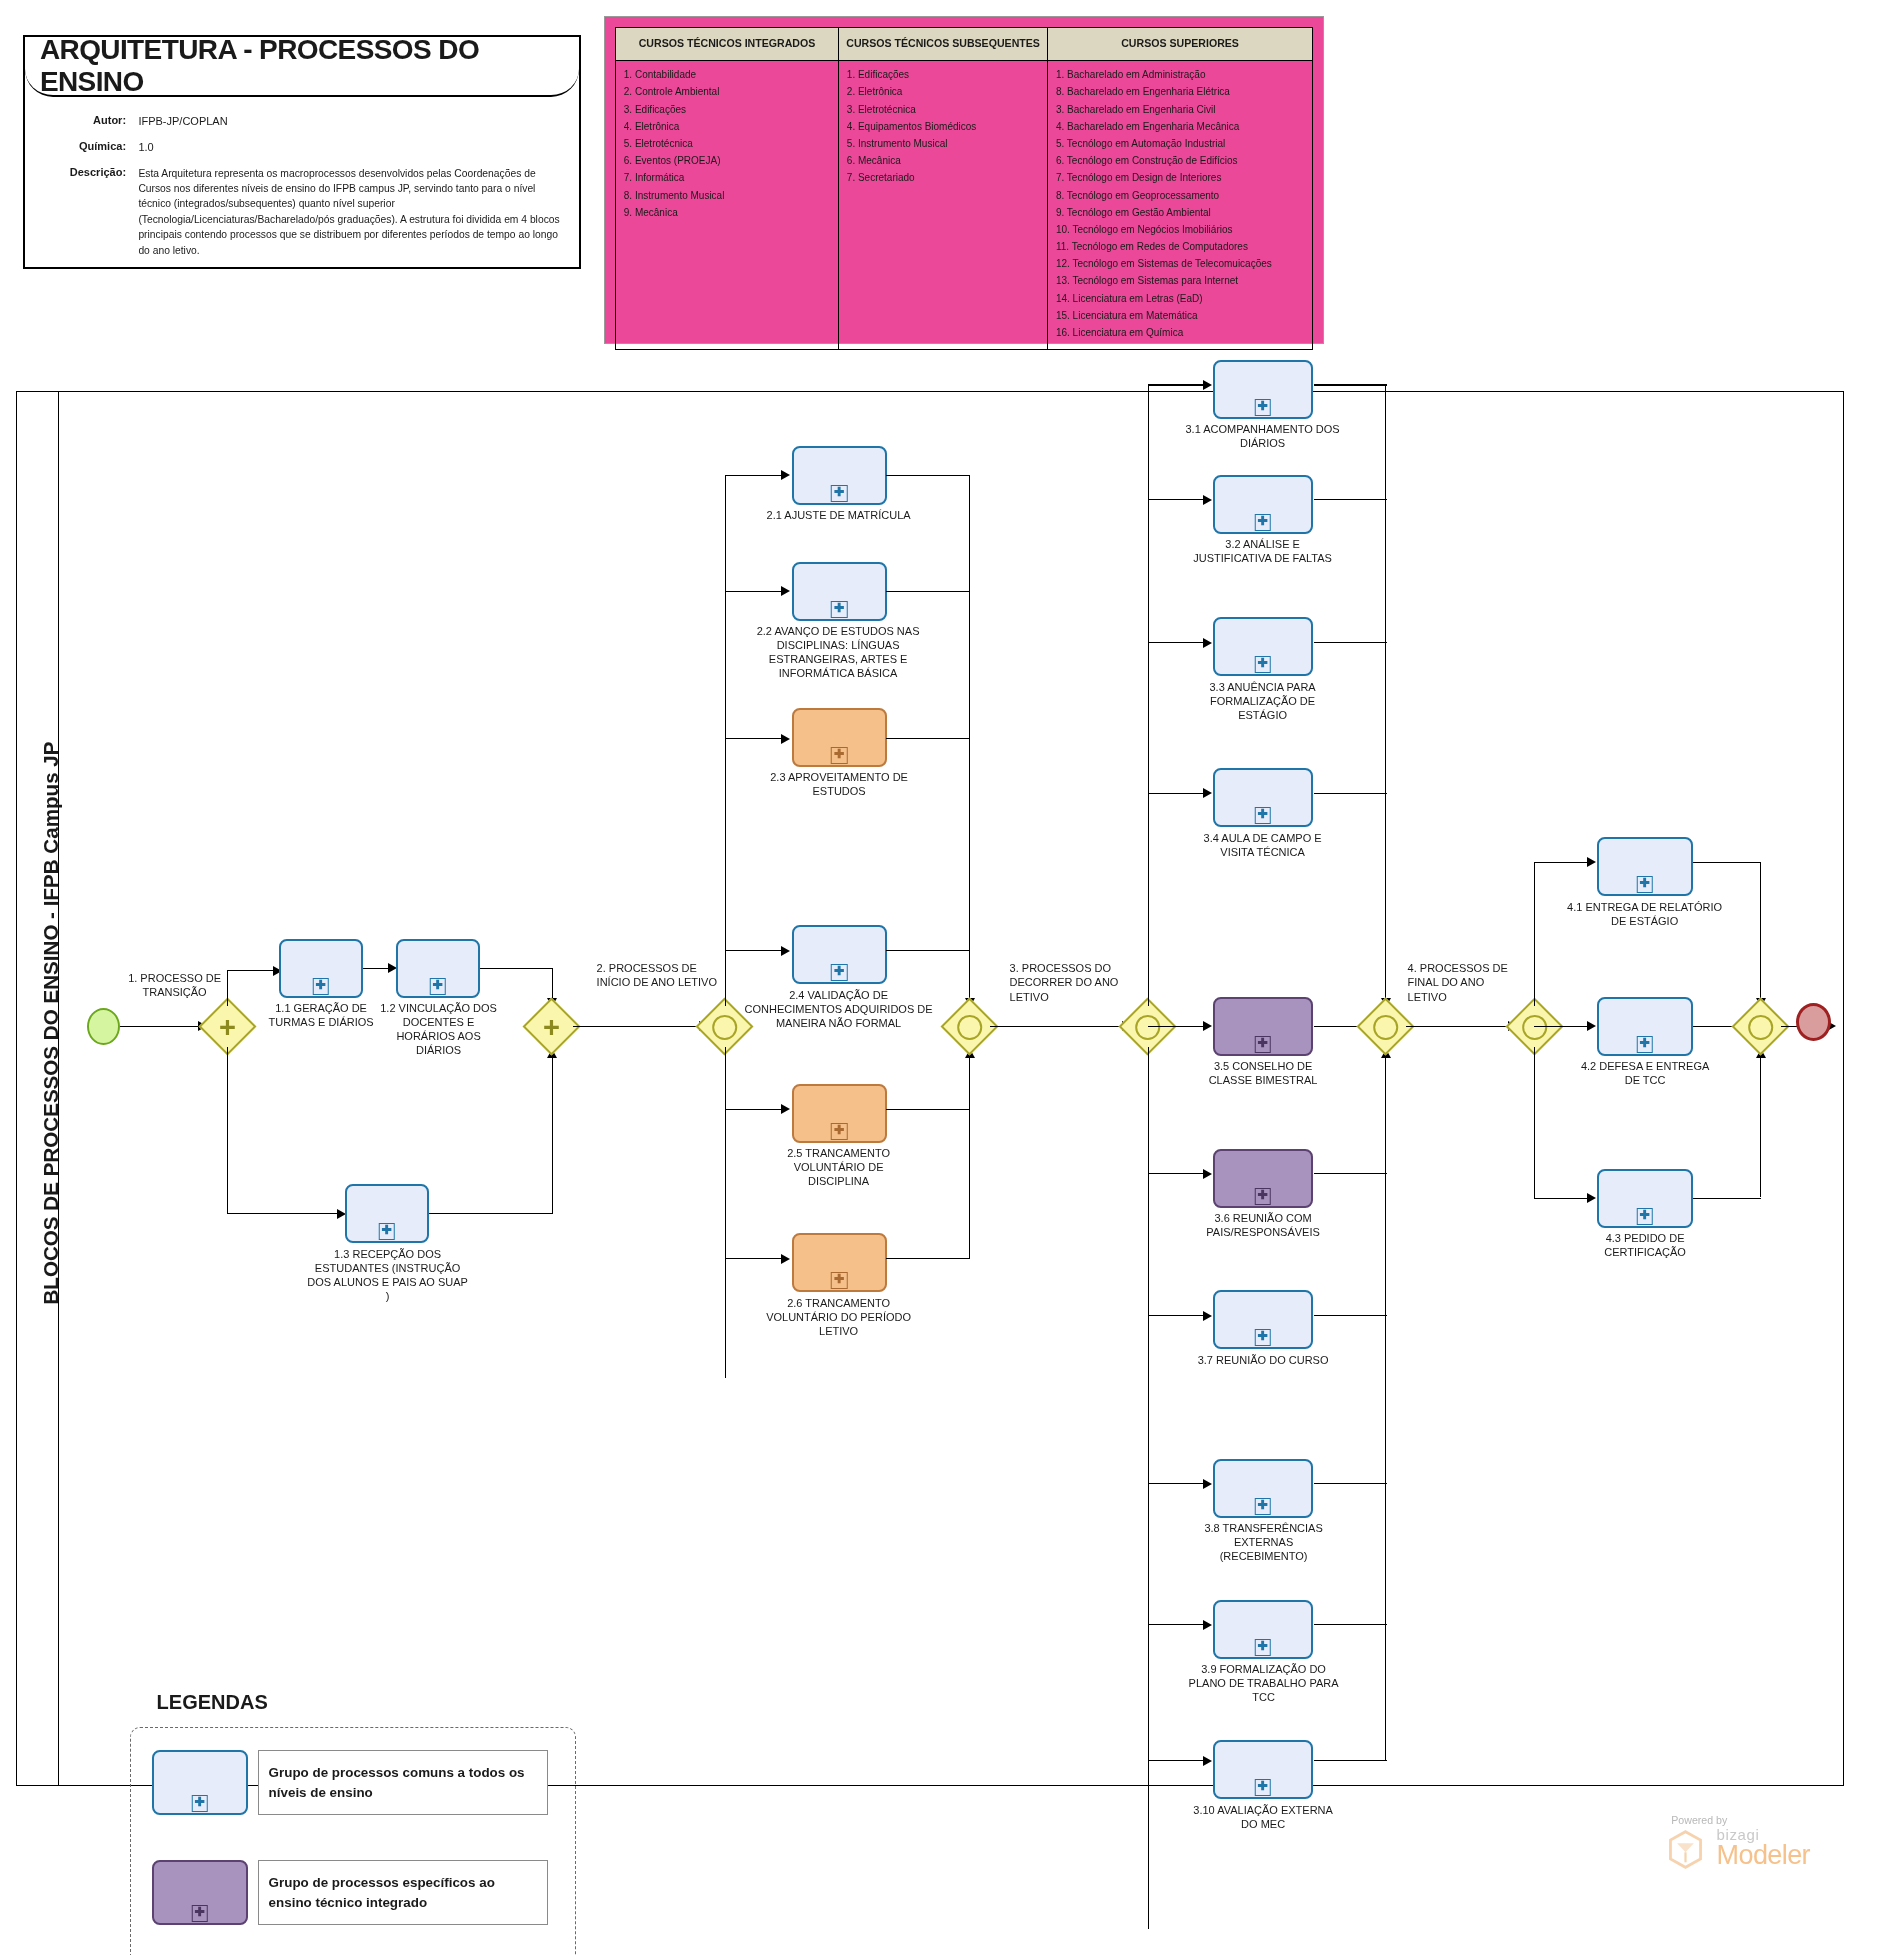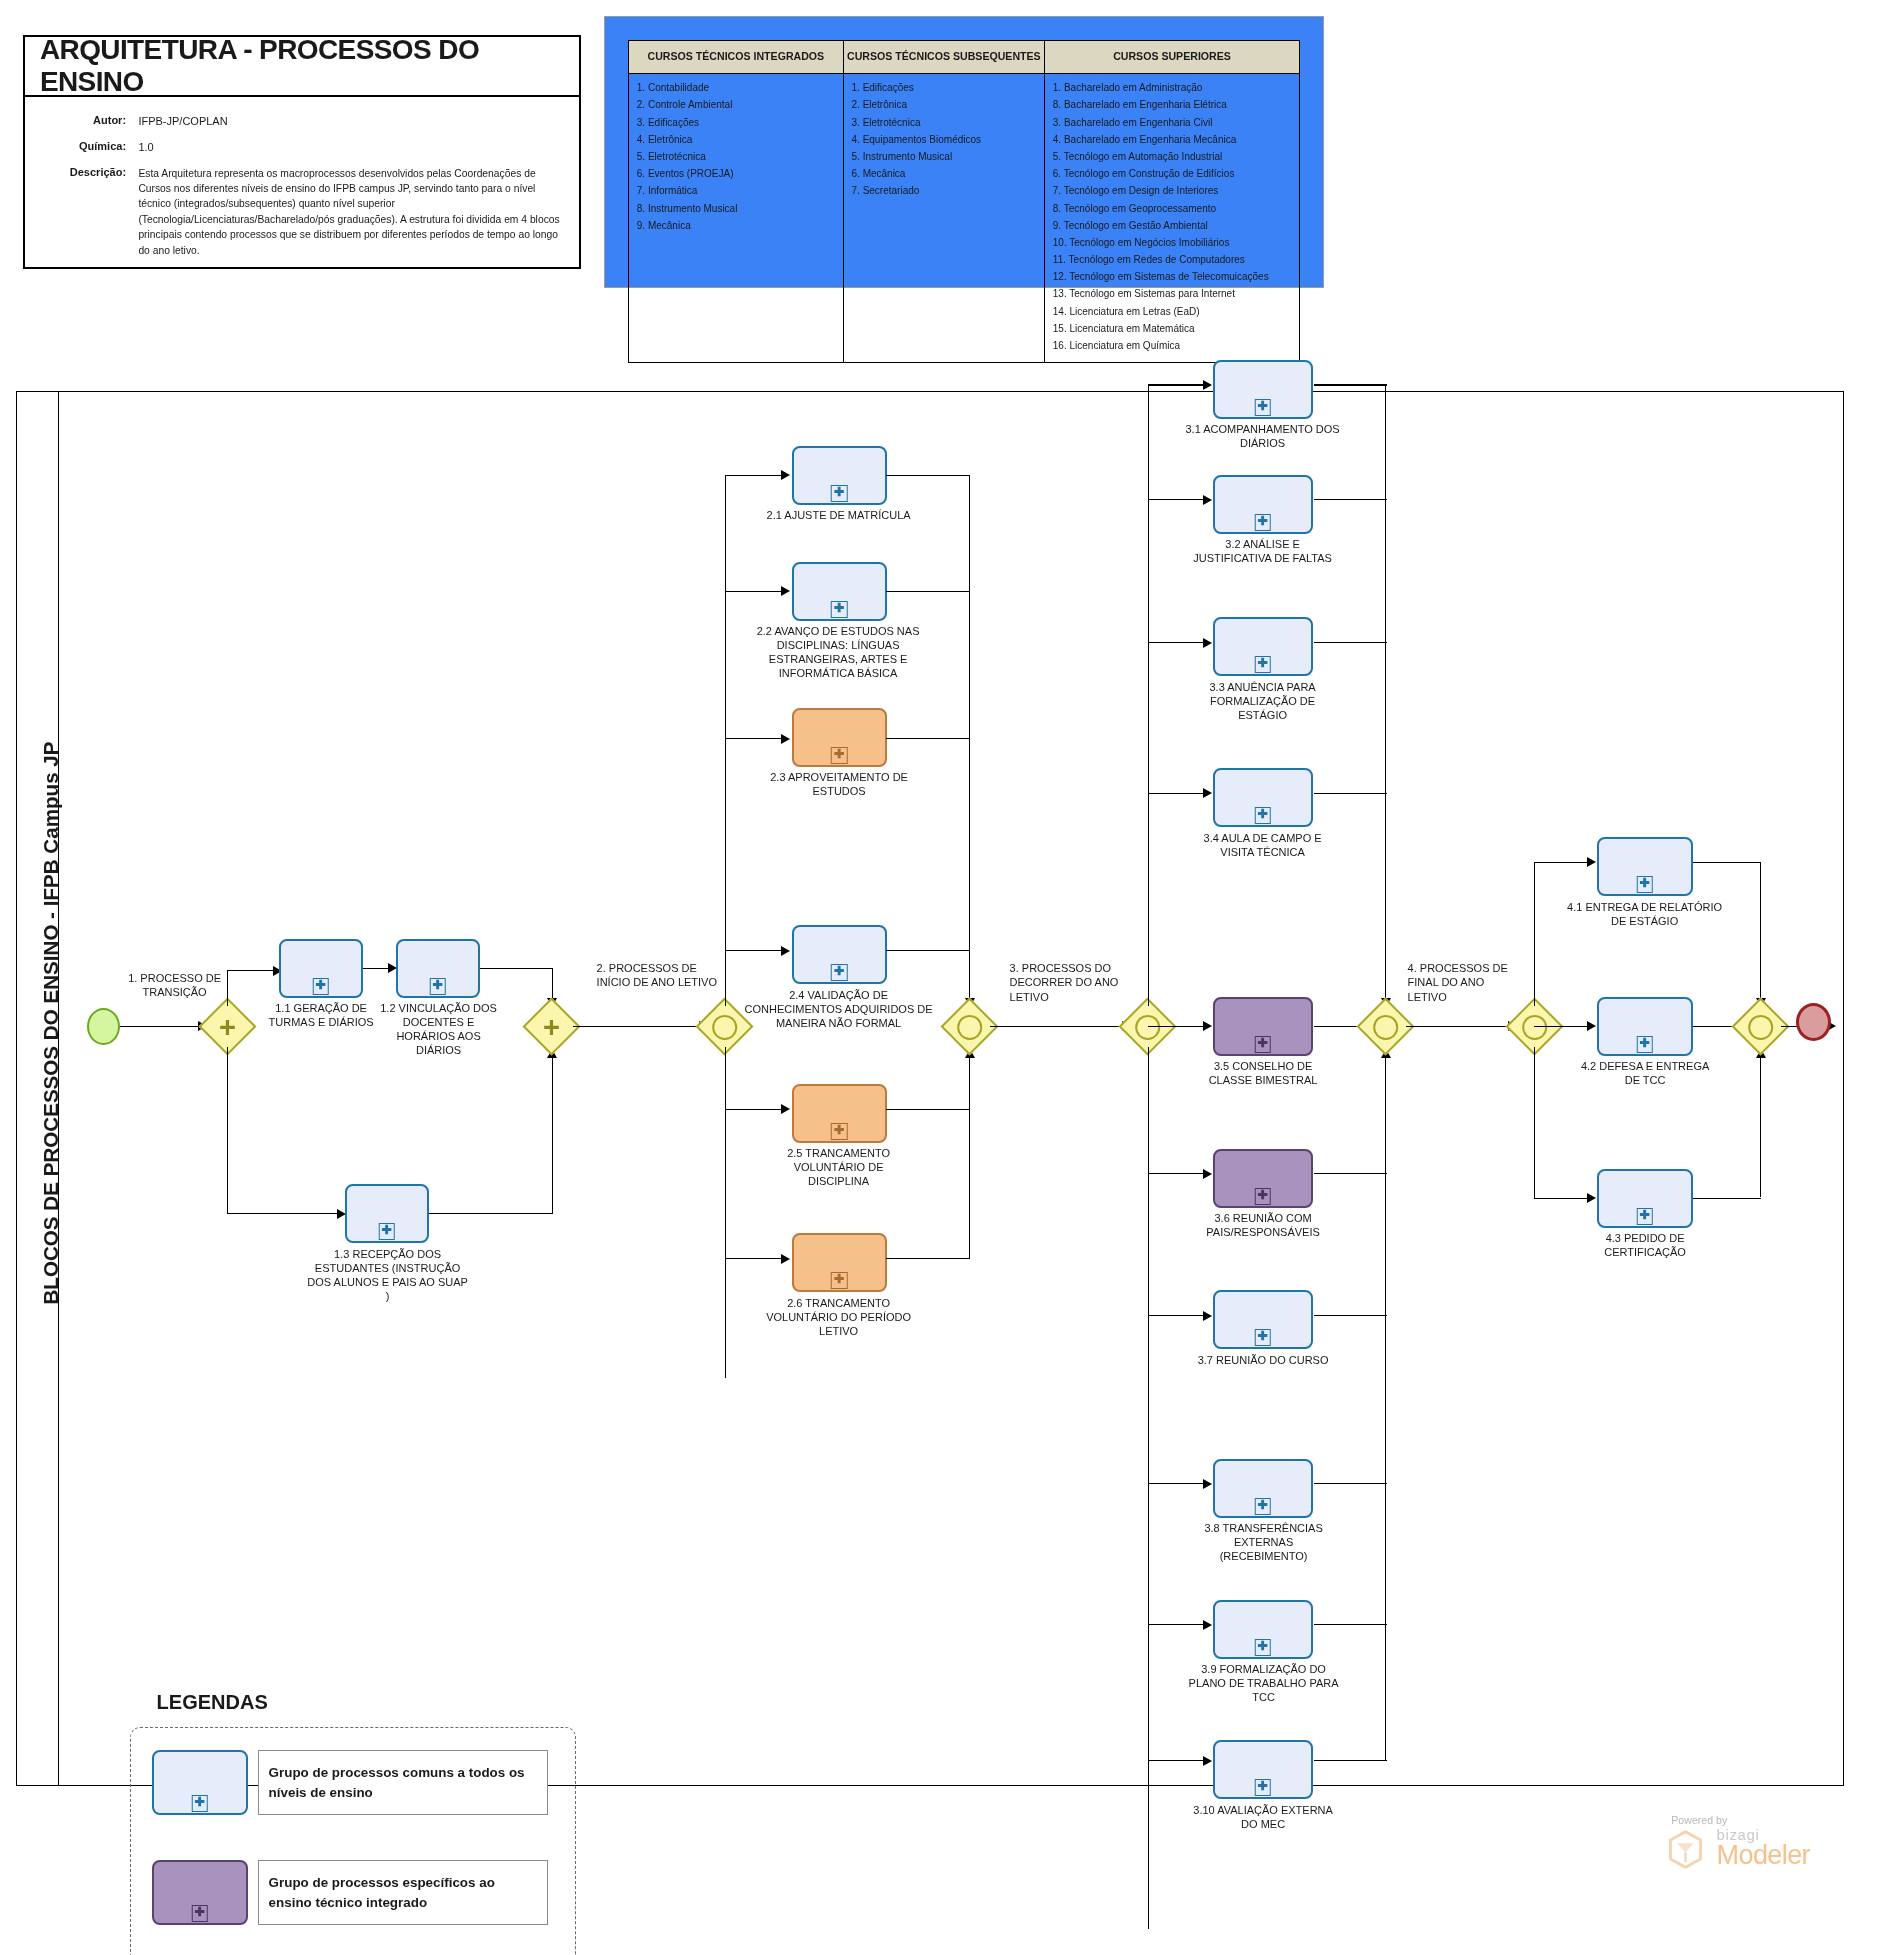--- a/index.html
+++ b/index.html
@@ -1,30 +1,30 @@
 <!DOCTYPE html>
 <html style="font-size:9px"><head>
 <meta charset="utf-8">
 <style>
   html,body{margin:0;padding:0;background:#ffffff;}
   body{width:1878px;height:1955px;position:relative;font-family:"Liberation Sans",sans-serif;color:#1a1a1a;}
   .abs{position:absolute;}
 
   
   #title-card{left:23.4px;top:35px;width:558px;height:234px;border:2.2px solid #000;background:#fff;box-sizing:border-box;}
-  #title-card .t-bar{height:60px;border-bottom:2.2px solid #000;display:flex;align-items:center;padding-left:14.5px;box-sizing:border-box;}
+  #title-card .t-bar{height:60px;border-bottom:2.2px solid #000;display:flex;align-items:center;padding-left:14.5px;box-sizing:border-box;border-radius:28px;}
   #title-card .t-bar h1{font-size:28px;font-weight:700;margin:0;letter-spacing:-0.6px;font-family:"Liberation Sans",sans-serif;}
   #title-card .meta{padding:16.7px 16.7px 5.6px 16.7px;}
   .meta-row{display:flex;margin-bottom:10px;font-size:11px;}
   .meta-row .k{width:84px;text-align:right;font-weight:700;padding-right:12.3px;flex:none;}
   .meta-row .v{flex:1;line-height:1.45;}
   .meta-row.desc .v{font-size:10.3px;line-height:1.5;}
 
   
-  #courses-card{left:604px;top:15.6px;width:720px;height:272px;border:1.7px solid #9a9a9a;background:#3b82f6;box-sizing:border-box;padding:23px;}
+  #courses-card{left:604px;top:15.6px;width:720px;height:328px;border:1.7px solid #9a9a9a;background:#ec4899;box-sizing:border-box;padding:10px;}
   #courses-table{width:100%;border-collapse:collapse;table-layout:fixed;}
   #courses-table th{background:#dcd7c0;border:1.1px solid #000;border-bottom:1.7px solid #000;
       font-size:10.6px;font-weight:700;padding:7.8px 3.3px;text-align:center;line-height:1.55;}
   #courses-table td{border-left:1.1px solid #000;border-right:1.1px solid #000;border-bottom:1.1px solid #000;
       vertical-align:top;padding:5.6px 4.5px 7.8px 7.8px;}
   #courses-table col.c1{width:32%;}#courses-table col.c2{width:30%;}#courses-table col.c3{width:38%;}
   .course-list{list-style:none;margin:0;padding:0;}
   .course-list li{font-size:10px;line-height:1.72;white-space:nowrap;}
 
   

